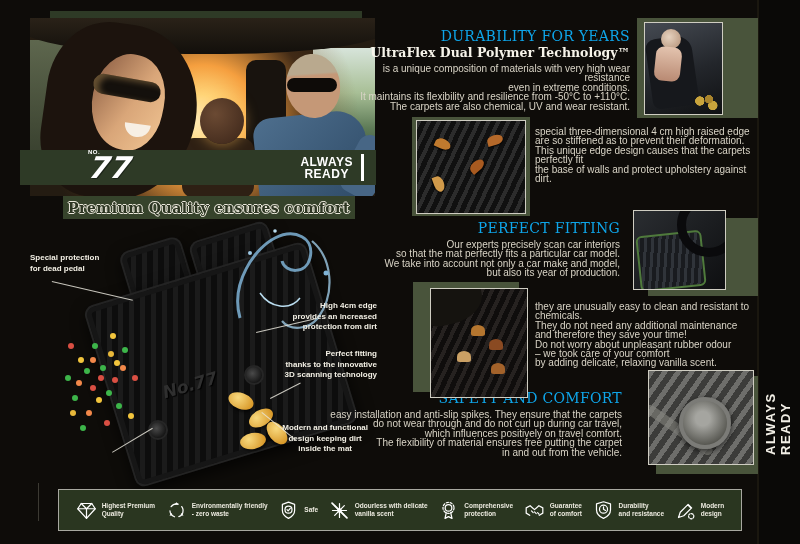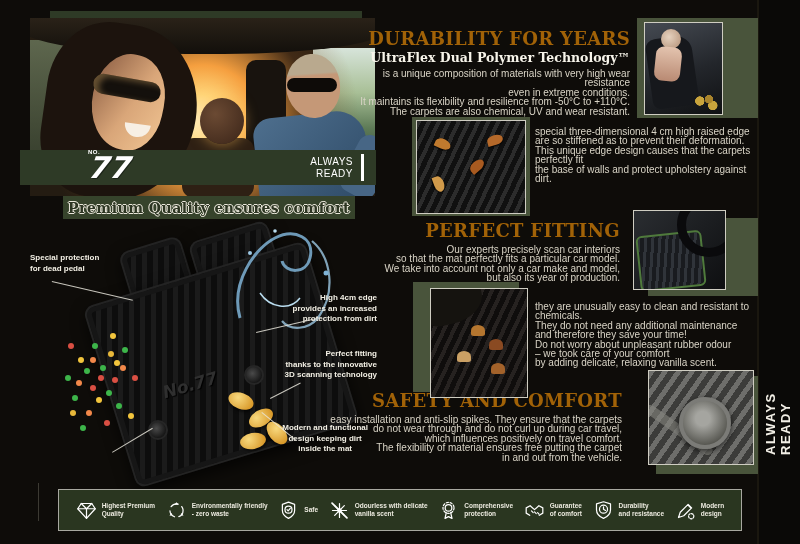--- a/index.html
+++ b/index.html
@@ -31,21 +31,21 @@
   .man-body{position:absolute;left:226px;top:96px;width:112px;height:90px;background:linear-gradient(140deg,#4e6f8e,#2e4a66);border-radius:18px 30px 0 0;transform:rotate(-6deg);}
   .man-arm{position:absolute;left:318px;top:118px;width:38px;height:62px;background:#476685;border-radius:12px;transform:rotate(28deg);}
   .wheel{position:absolute;right:-8px;bottom:-14px;width:84px;height:48px;border-top:6px solid #0d0a08;border-radius:50%;}
 
   
   .band{position:absolute;left:20px;top:150px;width:356px;height:35px;background:#2e3a26;display:flex;align-items:center;}
   .logo{position:relative;margin-left:70px;color:#fff;line-height:1;}
   .logo-no{position:absolute;left:-2px;top:-4px;font-size:6px;font-weight:bold;letter-spacing:.5px;}
   .logo-num{font-family:"DejaVu Sans",sans-serif;font-weight:bold;font-style:italic;font-size:30px;transform:skewX(-8deg);display:inline-block;text-shadow:1px 1px 0 #1b2318;}
   .band-right{margin-left:auto;margin-right:12px;display:flex;align-items:center;}
-  .band-text{font-size:10px;font-weight:normal;line-height:12px;text-align:right;color:#fff;letter-spacing:.5px;}
+  .band-text{font-size:12px;font-weight:bold;line-height:12px;text-align:center;color:#fff;letter-spacing:.5px;}
   .band-bar{width:3px;height:27px;background:#fff;margin-left:8px;}
   .banner{position:absolute;left:63px;top:196px;width:292px;height:23px;background:#36432b;display:flex;align-items:center;justify-content:center;}
   .banner span{font-family:"DejaVu Serif",serif;font-weight:bold;font-size:14px;letter-spacing:.5px;color:#2c3522;
       text-shadow:-1px 0 #e9e6da,1px 0 #e9e6da,0 -1px #e9e6da,0 1px #e9e6da;}
 
   
   .mat-wrap{position:absolute;left:20px;top:225px;width:390px;height:255px;}
   .mat-tab1,.mat-tab2,.mat-body{position:absolute;background:repeating-linear-gradient(107deg,#1b1b1b 0 5px,#0d0d0d 5px 11px);
       border:2px solid #232323;border-radius:10px;transform:rotate(-17deg);box-shadow:inset 0 0 0 5px #161616,0 6px 16px rgba(0,0,0,.7);}
   .mat-tab1{left:105px;top:18px;width:60px;height:55px;}
@@ -62,34 +62,34 @@
     90px 108px #f2c53d,102px 122px #3db54a,108px 188px #f2c53d,112px 150px #d94f43,56px 155px #f2884a,
     64px 143px #3db54a,86px 165px #3db54a,94px 135px #f2c53d,50px 185px #e8b83a,78px 150px #d94f43,70px 132px #f2884a;}
   .chip{position:absolute;width:26px;height:16px;border-radius:50%;background:radial-gradient(circle at 35% 35%,#f8d97e,#d99a2b 80%);box-shadow:1px 2px 3px rgba(0,0,0,.6);}
   .chip1{left:208px;top:168px;transform:rotate(20deg);} .chip2{left:228px;top:185px;transform:rotate(-30deg);}
   .chip3{left:244px;top:200px;transform:rotate(50deg);} .chip4{left:220px;top:208px;transform:rotate(-10deg);}
   .splash{position:absolute;left:200px;top:-2px;}
 
   
   .callout{position:absolute;font-size:8px;font-weight:bold;line-height:10.5px;color:#f2efe4;}
   .co1{left:30px;top:253px;text-align:left;}
-  .co2{right:423px;top:293px;text-align:right;}
+  .co2{right:423px;top:301px;text-align:right;}
   .co3{right:423px;top:349px;text-align:right;}
   .co4{left:28px;top:432px;text-align:left;}
   .co5{right:432px;top:423px;text-align:center;}
   .cline{position:absolute;height:1px;background:#e8e5da;transform-origin:left top;opacity:.85;}
   .l1{left:52px;top:281px;width:83px;transform:rotate(13deg);}
   .l2{left:256px;top:332px;width:62px;transform:rotate(-13deg);}
   .l3{left:270px;top:398px;width:34px;transform:rotate(-27deg);}
   .l4{left:112px;top:452px;width:47px;transform:rotate(-31deg);}
   .l5{left:262px;top:412px;width:44px;transform:rotate(39deg);}
 
   
   .sec{position:absolute;}
-  .sec-title{font-family:"DejaVu Serif",serif;font-weight:bold;font-size:18px;color:#a16207;letter-spacing:.3px;}
+  .sec-title{font-family:"DejaVu Serif",serif;font-weight:normal;font-size:14px;color:#0ea5e9;letter-spacing:.3px;}
   .sec-sub{font-family:"DejaVu Serif",serif;font-weight:bold;font-size:12.5px;color:#f7f4ea;margin-top:1px;}
   .sec-body{font-size:10px;line-height:9.4px;color:#d9d4c6;margin-top:4px;}
   .sec1{right:170px;top:28px;width:270px;text-align:right;}
   .sec2{left:535px;top:123px;width:228px;text-align:left;}
   .sec3{right:180px;top:220px;width:250px;text-align:right;}
   .sec4{left:535px;top:298px;width:240px;text-align:left;}
   .sec5{right:178px;top:390px;width:300px;text-align:right;}
 
   
   .backdrop{position:absolute;background:#49543b;}

